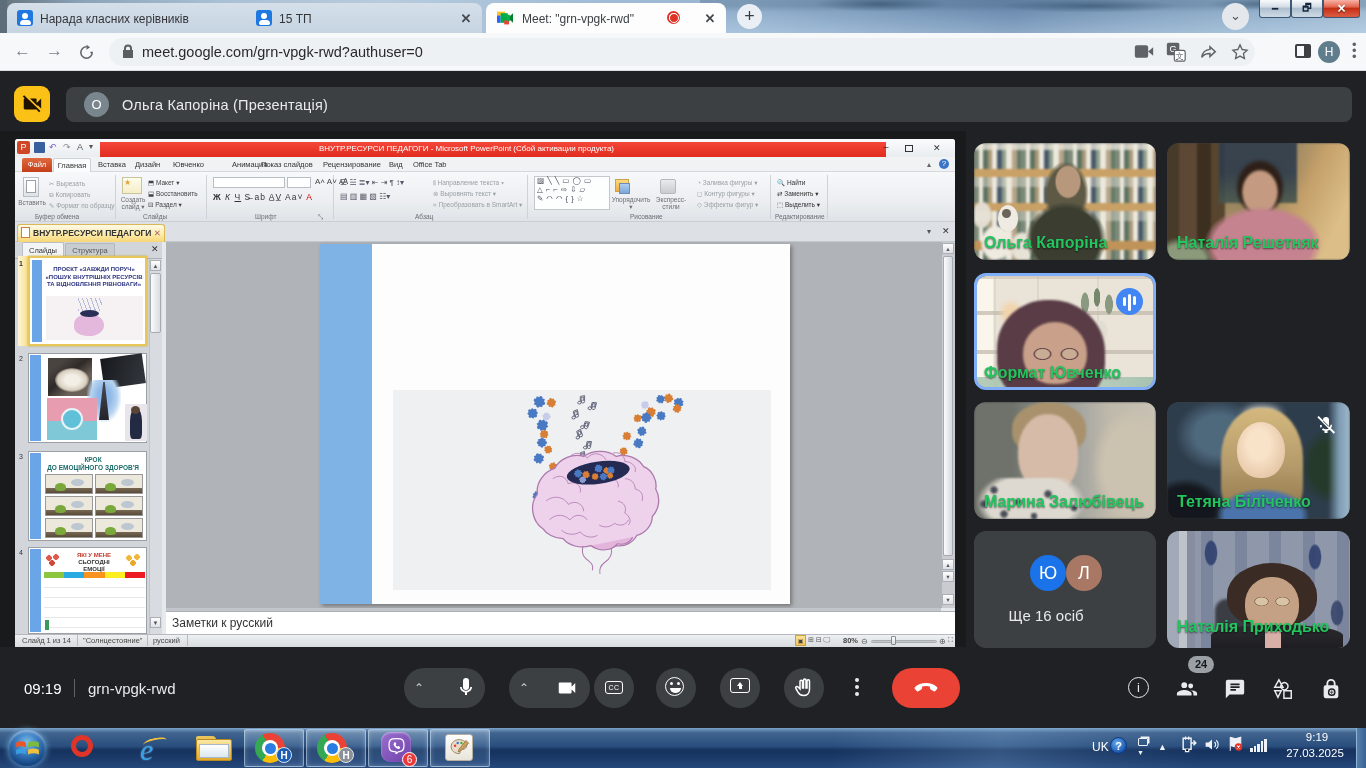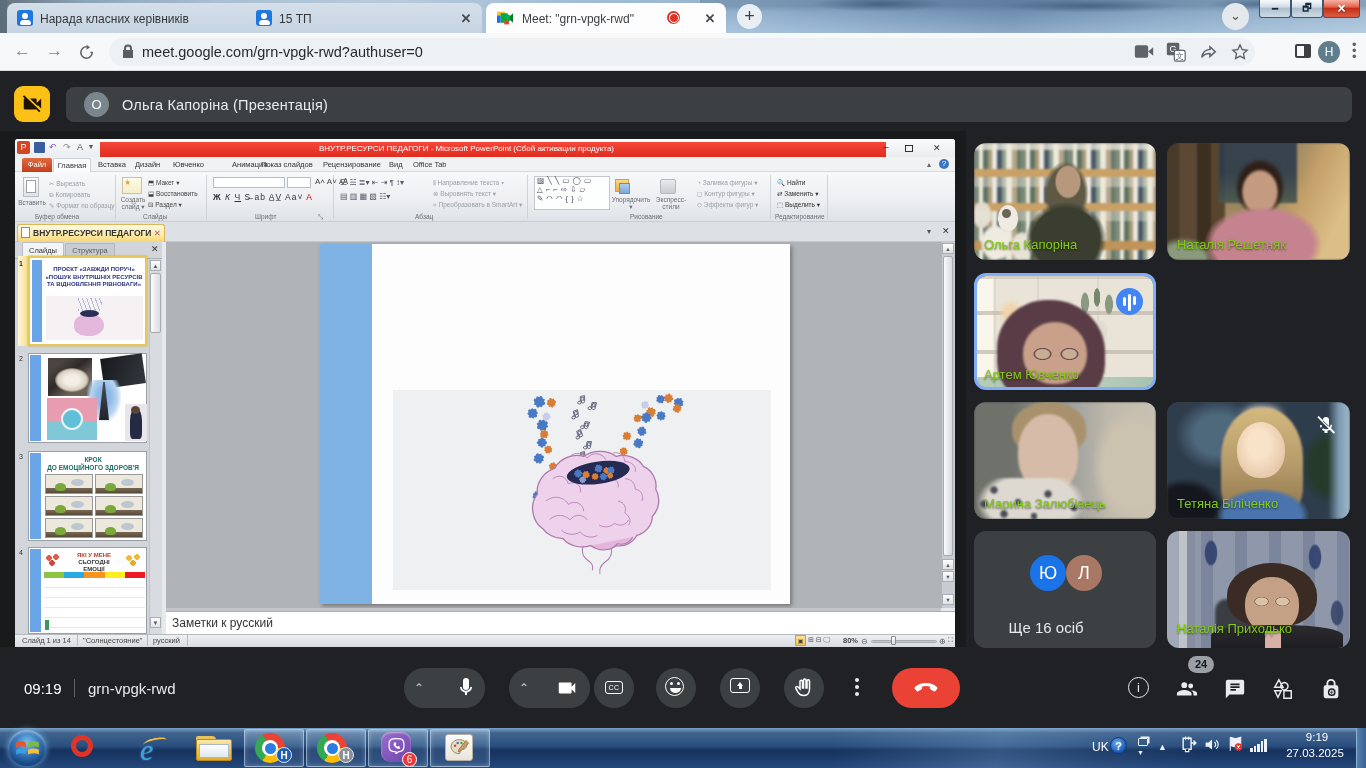--- a/index.html
+++ b/index.html
@@ -34,21 +34,21 @@
 
 #meetbg { position:absolute; left:0; top:71px; width:1366px; height:657px; background:#202124; }
 #banner-ico { position:absolute; left:14px; top:86px; width:36px; height:36px; border-radius:9px; background:#fcc117; }
 #banner-pill { position:absolute; left:66px; top:87px; width:1286px; height:35px; border-radius:8px; background:#3c4043; }
 #banner-av { position:absolute; left:84px; top:92px; width:25px; height:25px; border-radius:50%; background:#79868e; color:#fff; font-size:13px; text-align:center; line-height:25px; }
 #banner-txt { position:absolute; left:122px; top:97px; font-size:14.5px; color:#e8eaed; letter-spacing:.2px; }
 #backdrop { position:absolute; left:0; top:131px; width:966px; height:516px; background:#191a1c; }
 
 
 .tile { position:absolute; width:182px; height:117px; border-radius:12px; overflow:hidden; background:#3c4043; }
-.tname { position:absolute; left:10px; bottom:8px; font-size:13px; color:#84cc16; text-shadow:0 1px 2px rgba(0,0,0,.6); white-space:nowrap; }
+.tname { position:absolute; left:10px; bottom:8px; font-size:16px; color:#22c55e; text-shadow:0 1px 2px rgba(0,0,0,.6); white-space:nowrap;font-weight:bold; }
 
 
 #botbar { position:absolute; left:0; top:648px; width:1366px; height:80px; background:#202124; }
 .cbtn { position:absolute; top:668px; height:40px; border-radius:20px; background:#3c4043; }
 .ric { position:absolute; top:678px; width:22px; height:22px; }
 
 
 #taskbar { position:absolute; left:0; top:728px; width:1366px; height:40px;
   background:linear-gradient(#7ba2c8 0%, #41648E 12%, #2a4f7e 45%, #16325e 55%, #1b3a68 75%, #25497c 100%); }
 #taskbar:before { content:""; position:absolute; left:700px; top:0; width:666px; height:40px;
@@ -582,21 +582,21 @@
     <div class="tname">Наталія Решетняк</div>
     </div>
   <div class="tile" id="t3" style="left:974px; top:273px; border:3px solid #80aef8;">
     <div class="bg"></div>
       <div class="lamp"></div>
       <div class="dresser"></div>
       <div class="hair"></div>
       <div class="face"></div>
       <div class="glasses"></div>
       <div class="spk"></div>
-    <div class="tname" style="left:7px; bottom:5px;">Артем Ювченко</div>
+    <div class="tname" style="left:7px; bottom:5px;">Формат Ювченко</div>
     </div>
   <div class="tile" id="t5" style="left:974px; top:402px;">
     <div class="bg"></div>
       <div class="hair"></div>
       <div class="face"></div>
       <div class="blouse"></div>
     <div class="tname">Марина Залюбівець</div>
     </div>
   <div class="tile" id="t6" style="left:1167px; top:402px; width:183px;">
     <div class="bg"></div>
@@ -605,21 +605,21 @@
       <div class="face"></div>
       <div class="sweater"></div>
     <svg class="mic" viewBox="0 0 24 24">
         <path d="M12 14a3 3 0 0 0 3-3V6a3 3 0 0 0-6 0v1.2l5.9 5.9c-.8.6-1.8.9-2.9.9zm-6-3h1.7c0 .6.1 1.1.3 1.6l-1.3 1.3C6.3 13 6 12 6 11zm12 0c0 2.8-1.9 5.1-4.5 5.8v2.2h-3v-2.2c-1-.2-1.9-.7-2.6-1.4l1.2-1.2c.8.7 1.8 1.1 2.9 1.1 2.5 0 4.5-2 4.5-4.5H18zM3.3 3.3l1.4-1.4 16.4 16.4-1.4 1.4z" fill="#fff"></path>
       </svg>
     <div class="tname">Тетяна Біліченко</div>
     </div>
   <div class="tile" id="t7" style="left:974px; top:531px;">
     <div style="position:absolute; left:56px; top:24px; width:36px; height:36px; border-radius:50%; background:#1a73e8; color:#fff; font-size:18px; text-align:center; line-height:36px;">Ю</div>
     <div style="position:absolute; left:92px; top:24px; width:36px; height:36px; border-radius:50%; background:#a87864; color:#fff; font-size:18px; text-align:center; line-height:36px;">Л</div>
-    <div style="position:absolute; left:0; top:88px; width:144px; text-align:center; color:#e8eaed; font-size:15px;">Ще 16 осіб</div>
+    <div style="position:absolute; left:0; top:76px; width:144px; text-align:center; color:#e8eaed; font-size:15px;">Ще 16 осіб</div>
   </div>
   <div class="tile" id="t8" style="left:1167px; top:531px; width:183px;">
     <div class="bg"></div>
       <div class="chair"></div>
       <div class="hair"></div>
       <div class="face"></div>
       <div class="glasses"></div>
       <div class="body"></div>
       <div class="collar"></div>
     <div class="tname" style="bottom:12px;">Наталія Приходько</div>

